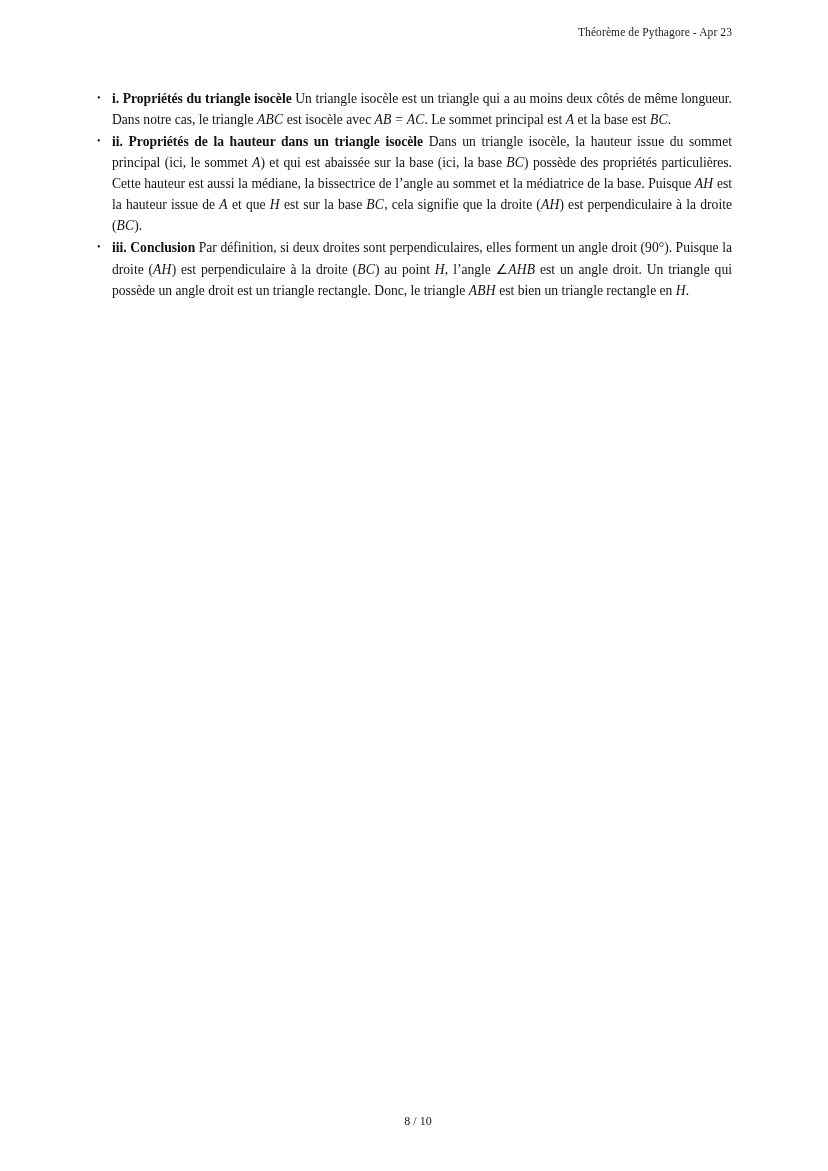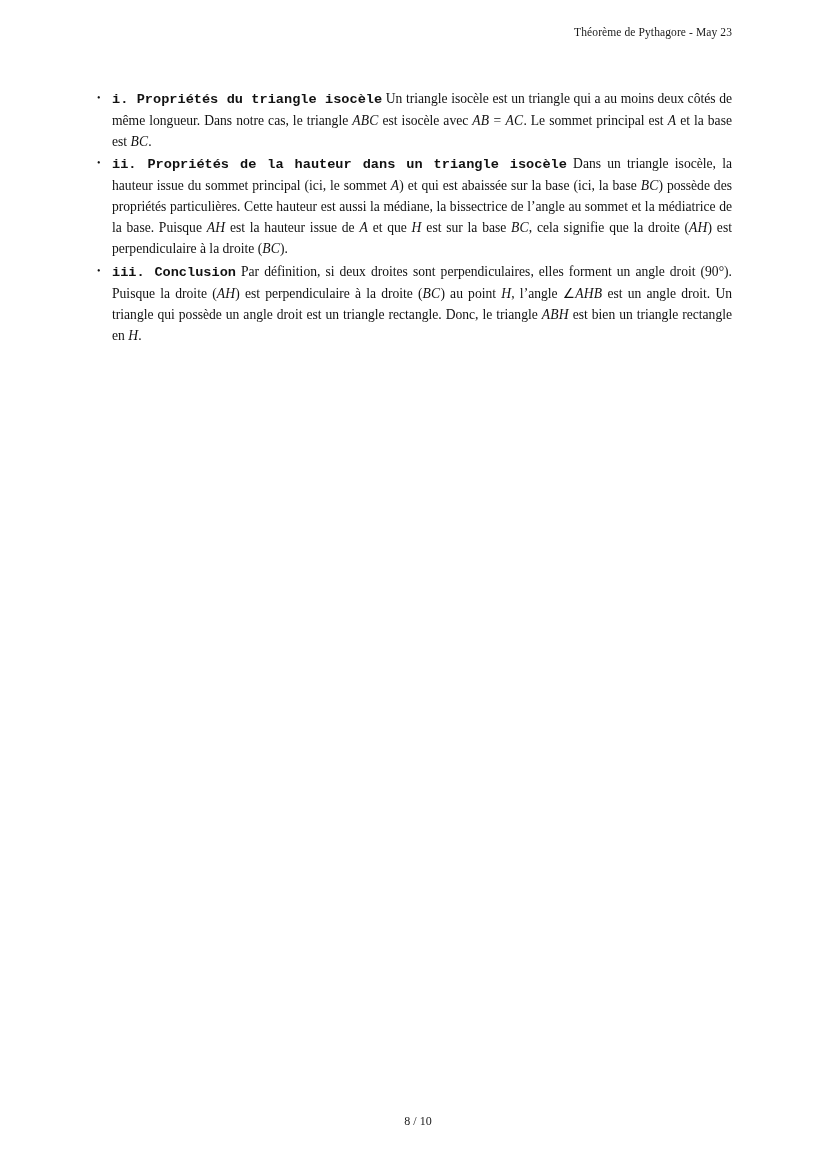--- a/index.html
+++ b/index.html
@@ -54,21 +54,20 @@
     content: "•";
     position: absolute;
     left: 1px;
     top: 0;
     font-size: 10px;
     line-height: 1.9;
     color: #111;
   }
   .lead {
     font-weight: bold;
-    font-family: Liberation Mono, monospace;
   }
   i.math, .math {
     font-family: "Liberation Serif", serif;
     font-style: italic;
     letter-spacing: 0.2px;
     margin-top: 29px;
   }
   .mathop {
     font-style: normal;
   }
@@ -80,21 +79,21 @@
     text-align: center;
     font-size: 12px;
     color: #1a1a1a;
   }
 </style>
 </head>
 <body>
 
 <div class="page">
 
-  <div class="running-head">Théorème de Pythagore - May 23</div>
+  <div class="running-head">Théorème de Pythagore - Apr 23</div>
 
   <div class="content">
     <ul class="items">
         <li><span class="lead">i. Propriétés du triangle isocèle</span><span> Un triangle isocèle est un triangle qui a au moins deux côtés de même longueur. Dans notre cas, le triangle </span><span class="math">ABC</span><span> est isocèle avec </span><span class="math">AB</span><span class="math mathop"> = </span><span class="math">AC</span><span>. Le sommet principal est </span><span class="math">A</span><span> et la base est </span><span class="math">BC</span><span>.</span></li>
         <li><span class="lead">ii. Propriétés de la hauteur dans un triangle isocèle</span><span> Dans un triangle isocèle, la hauteur issue du sommet principal (ici, le sommet </span><span class="math">A</span><span>) et qui est abaissée sur la base (ici, la base </span><span class="math">BC</span><span>) possède des propriétés particulières. Cette hauteur est aussi la médiane, la bissectrice de l’angle au sommet et la médiatrice de la base. Puisque </span><span class="math">AH</span><span> est la hauteur issue de </span><span class="math">A</span><span> et que </span><span class="math">H</span><span> est sur la base </span><span class="math">BC</span><span>, cela signifie que la droite (</span><span class="math">AH</span><span>) est perpendiculaire à la droite (</span><span class="math">BC</span><span>).</span></li>
         <li><span class="lead">iii. Conclusion</span><span> Par définition, si deux droites sont perpendiculaires, elles forment un angle droit (90°). Puisque la droite (</span><span class="math">AH</span><span>) est perpendiculaire à la droite (</span><span class="math">BC</span><span>) au point </span><span class="math">H</span><span>, l’angle </span><span class="math mathop">∠</span><span class="math">AHB</span><span> est un angle droit. Un triangle qui possède un angle droit est un triangle rectangle. Donc, le triangle </span><span class="math">ABH</span><span> est bien un triangle rectangle en </span><span class="math">H</span><span>.</span></li>
       </ul>
   </div>
 
   <div class="footer">8 / 10</div>

